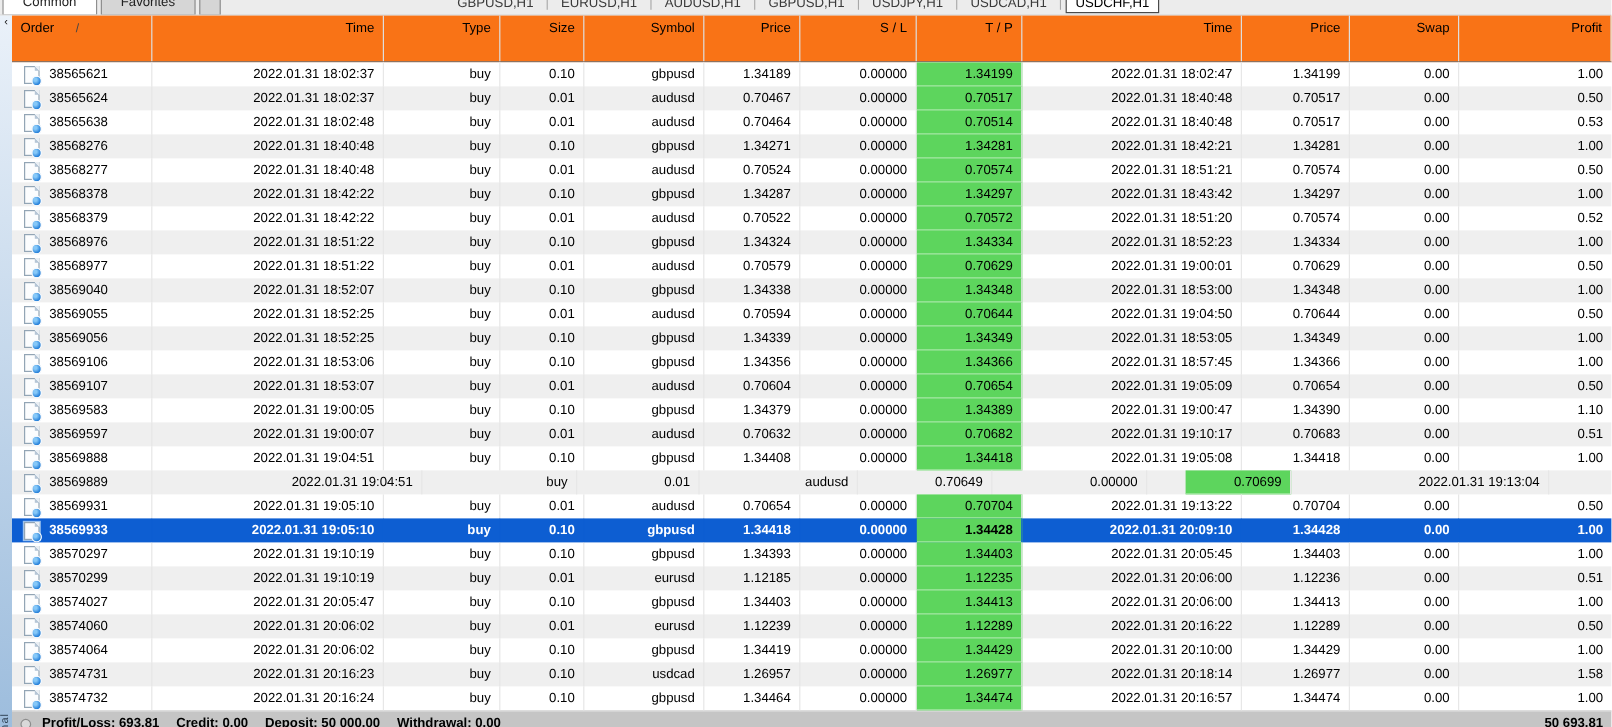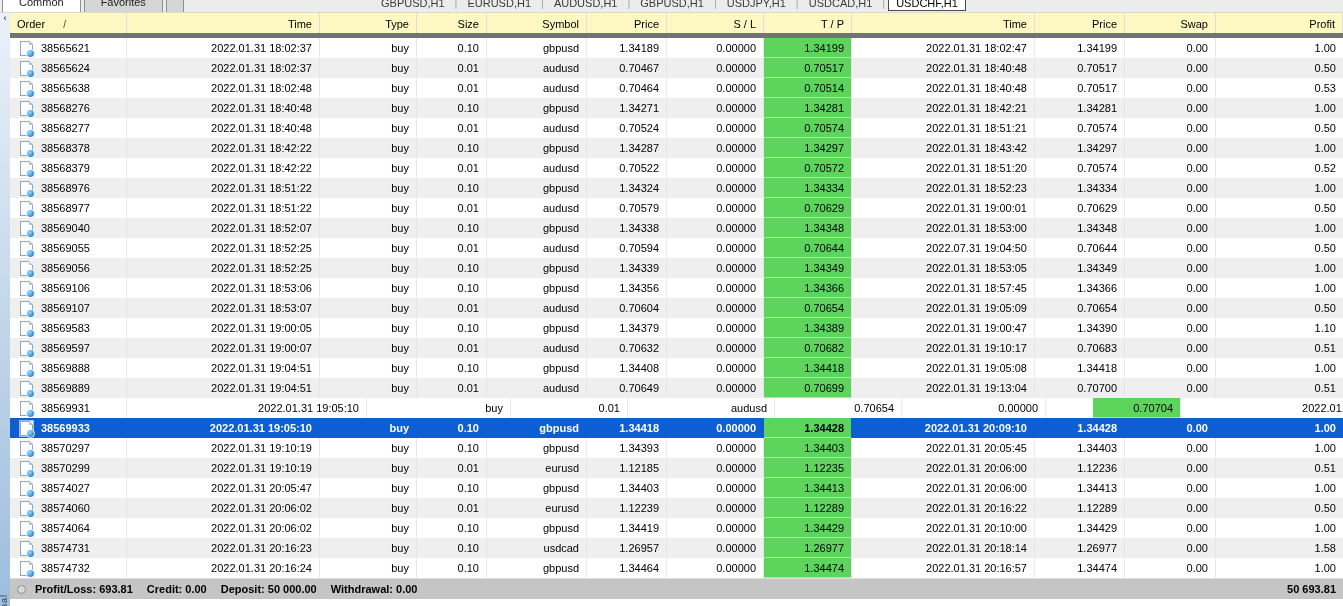--- a/index.html
+++ b/index.html
@@ -19,21 +19,21 @@
   .nav-stub{width:16px;height:19px;background:#d6d6d6;border:1px solid #8f8f8f;}
   .chart-tab{padding:1px 7px;color:#3a3a3a;white-space:nowrap;}
   .chart-tab.active{background:#fff;border:1px solid #4a4a4a;color:#000;}
   .sep{color:#a8a8a8;padding:0 3px;}
   
   .side{position:absolute;left:0;top:13px;width:10px;height:593px;background:linear-gradient(#eaf1f9,#9dbddd);overflow:hidden;}
   .collapse{position:absolute;top:1px;left:0;width:10px;text-align:center;font-size:9px;line-height:9px;color:#111;cursor:pointer;}
   .side-title{position:absolute;left:-1px;bottom:-30px;writing-mode:vertical-rl;transform:rotate(180deg);font-size:9px;color:#2c3e50;letter-spacing:1px;}
   
   .panel{position:absolute;left:10px;top:13px;width:1333px;}
-  .thead{display:grid;height:25px;background:#fef9c3;border-bottom:5px solid #737373;box-sizing:border-box;}
+  .thead{display:grid;height:39px;background:#f97316;border-bottom:1px solid #737373;box-sizing:border-box;}
   .th{line-height:23px;text-align:right;padding-right:7px;border-right:1px solid #dedede;box-sizing:border-box;white-space:nowrap;overflow:hidden;cursor:default;}
   .th.first{text-align:left;padding-left:7px;}
   .sort{color:#444;margin-left:18px;font-size:10px;}
   .tbody{background:#fff;}
   .row{display:grid;height:20px;cursor:default;}
   .row:nth-child(even){background:#efefef;}
   .cell{line-height:20px;text-align:right;padding-right:7px;border-right:1px solid #e7e7e7;box-sizing:border-box;white-space:nowrap;overflow:hidden;}
   .cell:last-child{border-right:none;}
   .cell-order{text-align:left;padding-left:10px;padding-right:0;display:flex;align-items:center;}
   .cell-tp{background:var(--tp);color:#000;box-shadow:inset 0 -1px rgba(255,255,255,.45);}
@@ -273,21 +273,21 @@
           <span class="doc"></span>
           <span>38569055</span>
         </div>
         <div class="cell cell-open-time">2022.01.31 18:52:25</div>
         <div class="cell cell-type">buy</div>
         <div class="cell cell-size">0.01</div>
         <div class="cell cell-symbol">audusd</div>
         <div class="cell cell-open-price">0.70594</div>
         <div class="cell cell-sl">0.00000</div>
         <div class="cell cell-tp">0.70644</div>
-        <div class="cell cell-close-time">2022.07.31 19:04:50</div>
+        <div class="cell cell-close-time">2022.01.31 19:04:50</div>
         <div class="cell cell-close-price">0.70644</div>
         <div class="cell cell-swap">0.00</div>
         <div class="cell cell-profit">0.50</div>
       </div>
       <div class="row" style="grid-template-columns: 117px 193px 97px 70px 100px 80px 97px 88px 183px 90px 91px 127px;">
         <div class="cell cell-order">
           <span class="doc"></span>
           <span>38569056</span>
         </div>
         <div class="cell cell-open-time">2022.01.31 18:52:25</div>
@@ -380,38 +380,38 @@
         <div class="cell cell-size">0.10</div>
         <div class="cell cell-symbol">gbpusd</div>
         <div class="cell cell-open-price">1.34408</div>
         <div class="cell cell-sl">0.00000</div>
         <div class="cell cell-tp">1.34418</div>
         <div class="cell cell-close-time">2022.01.31 19:05:08</div>
         <div class="cell cell-close-price">1.34418</div>
         <div class="cell cell-swap">0.00</div>
         <div class="cell cell-profit">1.00</div>
       </div>
-      <div class="row" style="grid-template-columns: 117px 193px 97px 70px 100px 80px 97px 88px 183px 90px 91px 127px;">
+      <div class="row" style="grid-template-columns: 117px 193px 97px 70px 100px 80px 97px 88px 183px 90px 91px 127px; gap: 32px;">
         <div class="cell cell-order">
           <span class="doc"></span>
           <span>38569889</span>
         </div>
         <div class="cell cell-open-time">2022.01.31 19:04:51</div>
         <div class="cell cell-type">buy</div>
         <div class="cell cell-size">0.01</div>
         <div class="cell cell-symbol">audusd</div>
         <div class="cell cell-open-price">0.70649</div>
         <div class="cell cell-sl">0.00000</div>
         <div class="cell cell-tp">0.70699</div>
         <div class="cell cell-close-time">2022.01.31 19:13:04</div>
         <div class="cell cell-close-price">0.70700</div>
         <div class="cell cell-swap">0.00</div>
         <div class="cell cell-profit">0.51</div>
       </div>
-      <div class="row" style="grid-template-columns: 117px 193px 97px 70px 100px 80px 97px 88px 183px 90px 91px 127px; gap: 47px;">
+      <div class="row" style="grid-template-columns: 117px 193px 97px 70px 100px 80px 97px 88px 183px 90px 91px 127px;">
         <div class="cell cell-order">
           <span class="doc"></span>
           <span>38569931</span>
         </div>
         <div class="cell cell-open-time">2022.01.31 19:05:10</div>
         <div class="cell cell-type">buy</div>
         <div class="cell cell-size">0.01</div>
         <div class="cell cell-symbol">audusd</div>
         <div class="cell cell-open-price">0.70654</div>
         <div class="cell cell-sl">0.00000</div>

